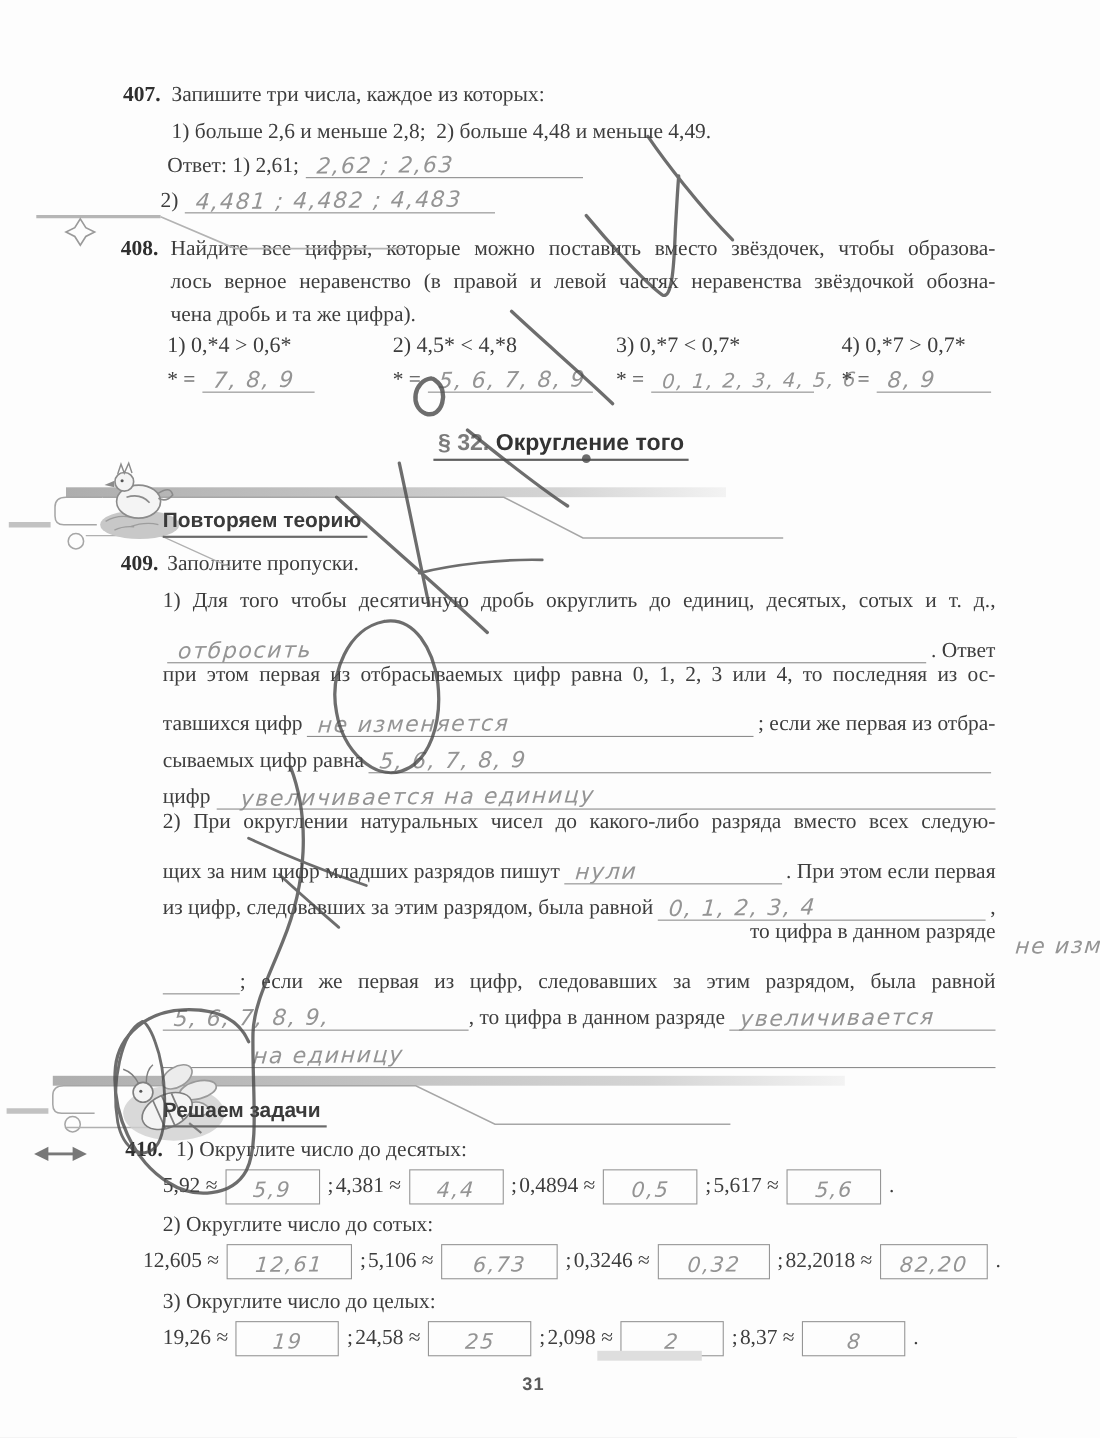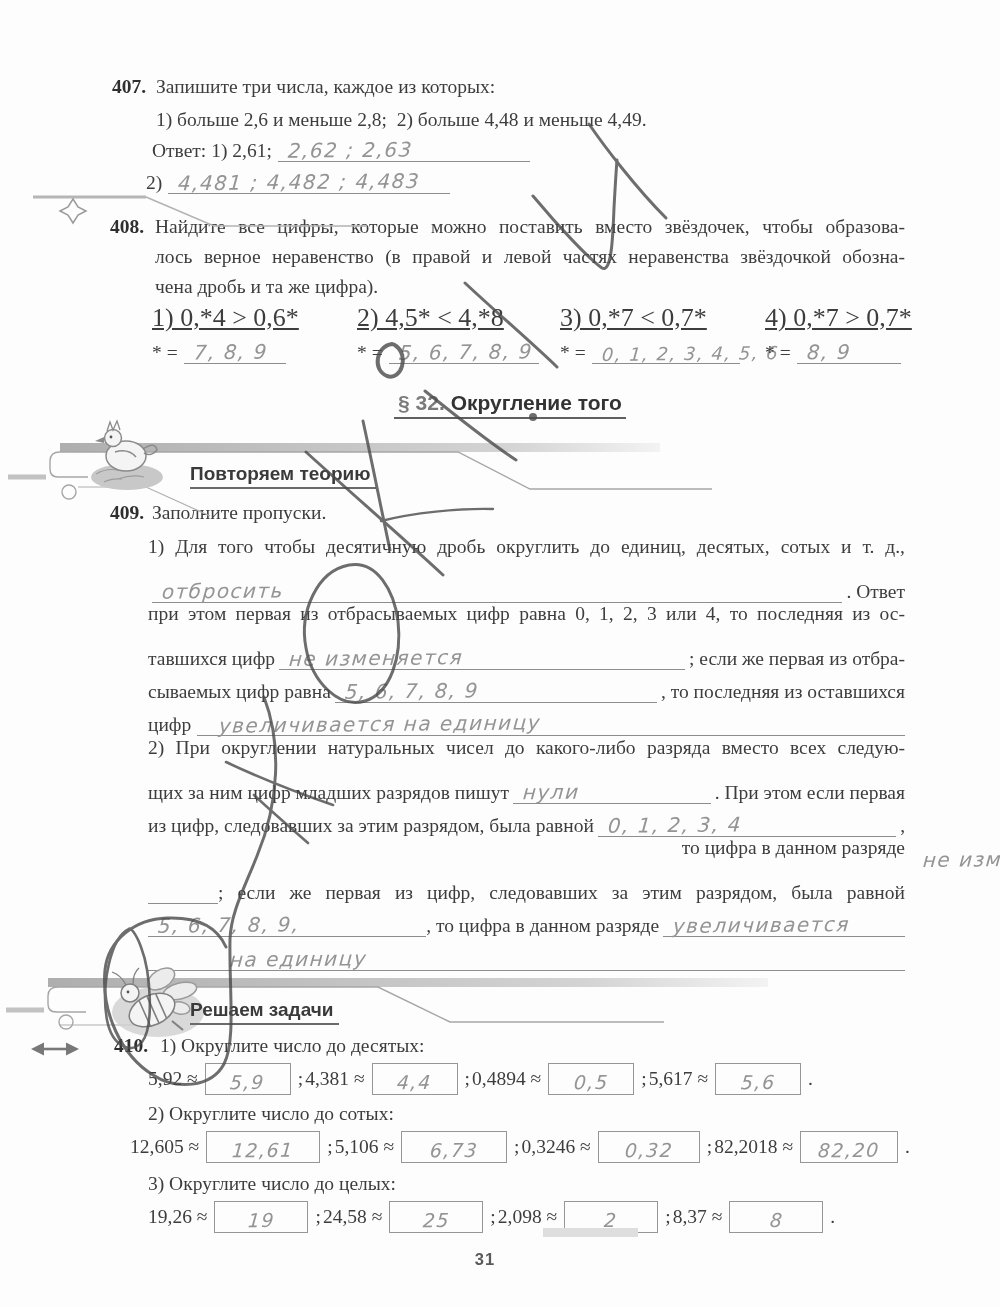--- a/index.html
+++ b/index.html
@@ -27,25 +27,25 @@
   
   .secheader{position:absolute;left:115px;top:391px;width:790px;text-align:center;
              font-family:"Liberation Sans",sans-serif;font-size:21px;font-weight:bold;}
   .secheader .inner{display:inline-block;border-bottom:2px solid #606060;padding:0 4px 2px 4px;}
   .secheader .pfx{color:#7b7b7b;}
   .secheader .ttl{color:#333;}
 
   
   .bannerlabel{position:absolute;left:148px;font-family:"Liberation Sans",sans-serif;
                font-size:19px;font-weight:bold;color:#3a3a3a;border-bottom:2px solid #6a6a6a;
-               padding:0 6px 2px 0;margin-left:42px;}
+               padding:0 6px 2px 0;}
 
   
   .col408{position:absolute;top:0;width:210px;}
-  .col408 .cond{font-size:26px;white-space:pre;text-decoration:underline;}
+  .col408 .cond{font-size:20px;white-space:pre;}
   .col408 .fl{margin-top:9px;font-size:19.5px;}
 
   
   .row410{position:absolute;display:flex;align-items:center;font-size:19.5px;white-space:pre;}
   .box{display:inline-flex;justify-content:center;align-items:flex-end;border:1.5px solid #969696;
        height:30px;margin:0 7px;background:#fdfdfd;}
   .box .hw{font-size:19px;padding:0 6px 1px 6px;}
   .sep{margin-right:2px;}
 
   .pageno{position:absolute;left:455px;top:1250px;width:60px;text-align:center;
@@ -217,21 +217,20 @@
         <span class="blank grow" style="margin:0 4px;">
           <i class="hw">не  изменяется</i>
           </span>
         <span class="t">; если же первая из отбра-</span>
       </div>
       <div class="fl" style="height:33.4px;">
         <span class="t">сываемых цифр равна</span>
         <span class="blank grow" style="margin:0 4px;">
           <i class="hw">5, 6, 7, 8, 9</i>
           </span>
-        <span class="t">, то последняя из оставшихся</span>
       </div>
       <div class="fl" style="height:33.4px;">
         <span class="t">цифр</span>
         <span class="blank grow" style="margin-left:6px;">
           <i class="hw" style="left:22px;">увеличивается  на  единицу</i>
           </span>
       </div>
     </div>
 
     <div class="abs" style="left:148px;top:737px;width:757px;font-size:19.5px;">

